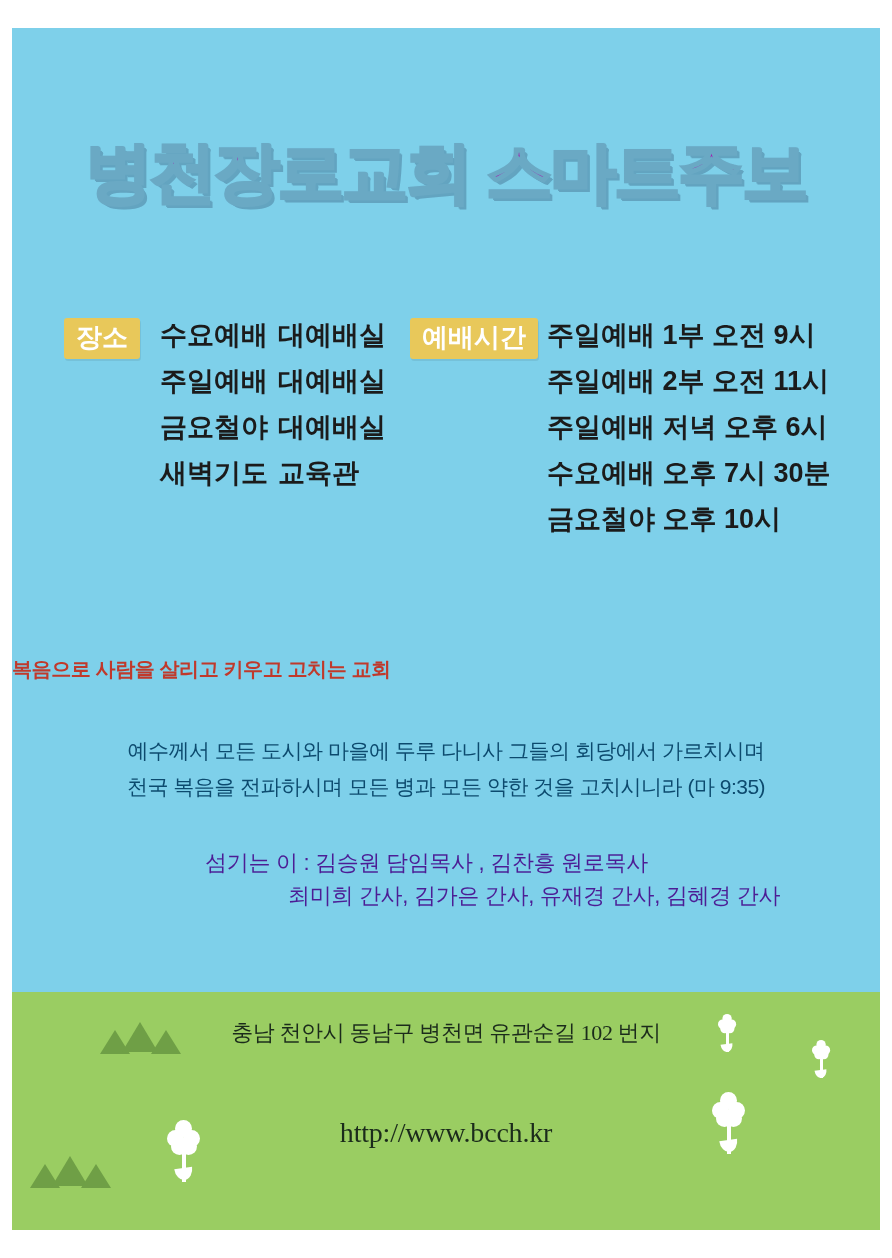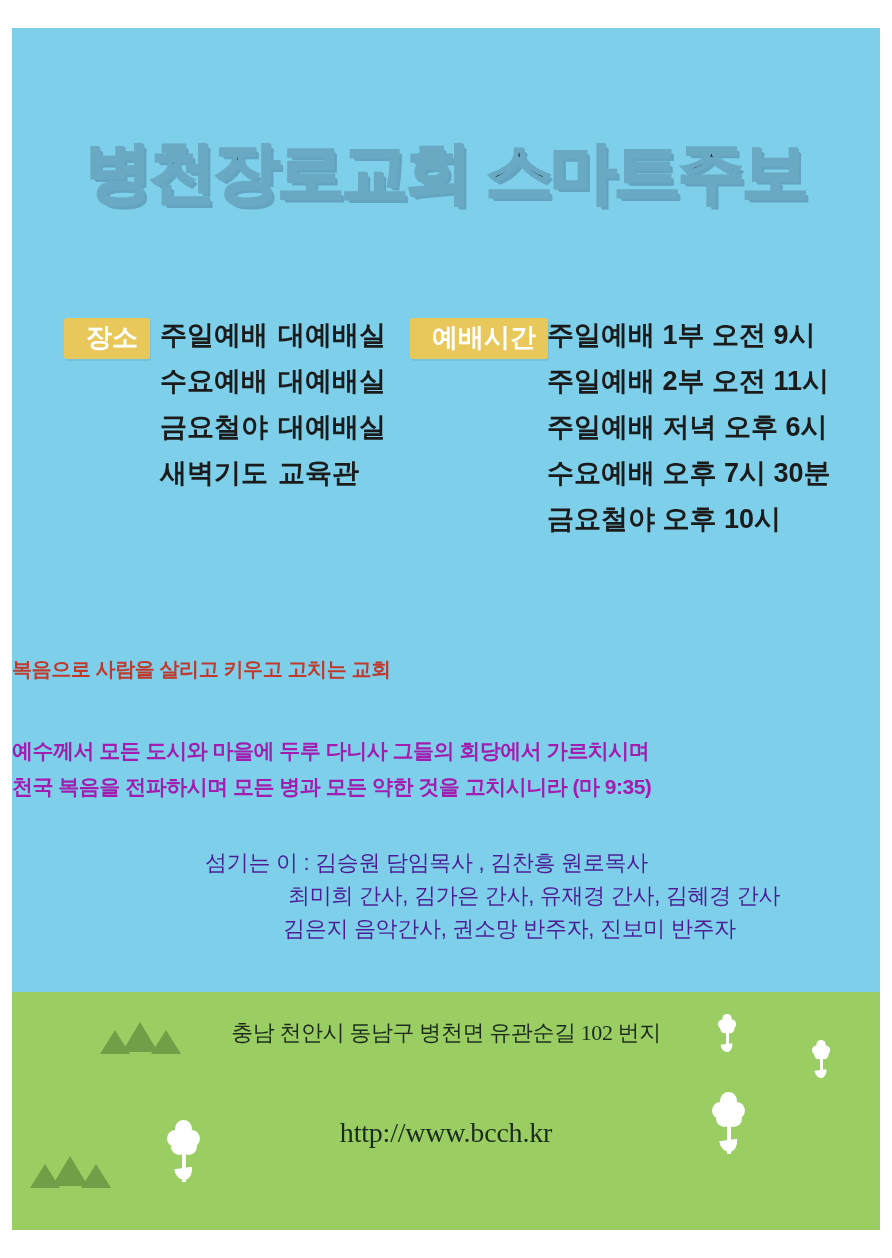--- a/index.html
+++ b/index.html
@@ -30,21 +30,21 @@
     top: 108px;
     left: 0;
     width: 100%;
     text-align: center;
   }
   .title {
     display: inline-block;
     font-size: 66px;
     font-weight: 900;
     letter-spacing: -2px;
-    color: #000000;
+    color: #a21caf;
     -webkit-text-stroke: 3px #6aa9c4;
     text-shadow:
        3px 3px 0 #63a4c0,
        4px 4px 0 #63a4c0,
        0 0 2px #63a4c0;
     line-height: 1.1;
   }
 
   
   .info {
@@ -53,21 +53,21 @@
     left: 0;
     width: 100%;
     height: 300px;
   }
   .badge {
     position: absolute;
     background: #e8c85a;
     color: #ffffff;
     font-size: 26px;
     font-weight: 800;
-    padding: 5px 12px 7px 22px;
+    padding: 5px 12px 7px 12px;
     border-radius: 3px;
     line-height: 1.1;
     box-shadow: 1px 2px 0 rgba(0,0,0,0.07);
   }
   .badge-place { left: 52px; top: 22px; }
   .badge-time  { left: 398px; top: 22px; }
 
   .col {
     position: absolute;
     color: #1b1b1b;
@@ -90,26 +90,25 @@
     font-weight: 700;
     color: #c0392b;
     letter-spacing: -0.4px;
   }
 
   
   .verse {
     position: absolute;
     top: 705px;
     width: 100%;
-    text-align: left;
+    text-align: center;
     font-size: 21px;
-    color: #a21caf;
+    color: #0c4a6e;
     line-height: 36px;
     letter-spacing: -0.5px;
-    font-weight: bold;
   }
 
   
   .staff {
     position: absolute;
     top: 818px;
     left: 8px;
     width: 100%;
     color: #4c1d95;
     font-size: 22px;
@@ -203,24 +202,24 @@
   <div class="title-wrap">
     <div class="title">병천장로교회 스마트주보</div>
   </div>
 
   <div class="info">
 
     <div class="badge badge-place">장소</div>
 
     <div class="col col-place">
       <div class="row">
-        <span class="label">주일예배</span><span>대예배실</span>
+        <span class="label">수요예배</span><span>대예배실</span>
       </div>
       <div class="row">
-        <span class="label">수요예배</span><span>대예배실</span>
+        <span class="label">주일예배</span><span>대예배실</span>
       </div>
       <div class="row">
         <span class="label">금요철야</span><span>대예배실</span>
       </div>
       <div class="row">
         <span class="label">새벽기도</span><span>교육관</span>
       </div>
     </div>
 
     <div class="badge badge-time">예배시간</div>
@@ -237,21 +236,20 @@
   <div class="slogan">복음으로 사람을 살리고 키우고 고치는 교회</div>
 
   <div class="verse">
     <div>예수께서 모든 도시와 마을에 두루 다니사 그들의 회당에서 가르치시며</div>
     <div>천국 복음을 전파하시며  모든 병과 모든 약한 것을 고치시니라 (마 9:35)</div>
   </div>
 
   <div class="staff">
     <div class="l1">섬기는 이 : 김승원 담임목사 , 김찬흥 원로목사</div>
     <div class="l3">최미희 간사, 김가은 간사, 유재경 간사, 김혜경  간사</div>
-    <div class="l4">김은지 음악간사, 권소망 반주자, 진보미 반주자</div>
   </div>
 
   <div class="footer">
 
     <div class="mtn" style="left:88px; top:38px;"></div>
     <div class="mtn" style="left:110px; top:30px; border-left-width:18px; border-right-width:18px; border-bottom-width:30px;"></div>
     <div class="mtn" style="left:139px; top:38px;"></div>
 
     <div class="mtn" style="left:18px; top:172px;"></div>
     <div class="mtn" style="left:40px; top:164px; border-left-width:18px; border-right-width:18px; border-bottom-width:30px;"></div>

